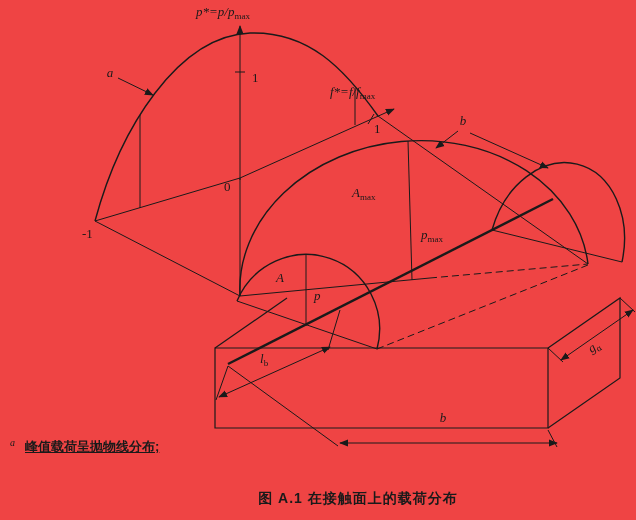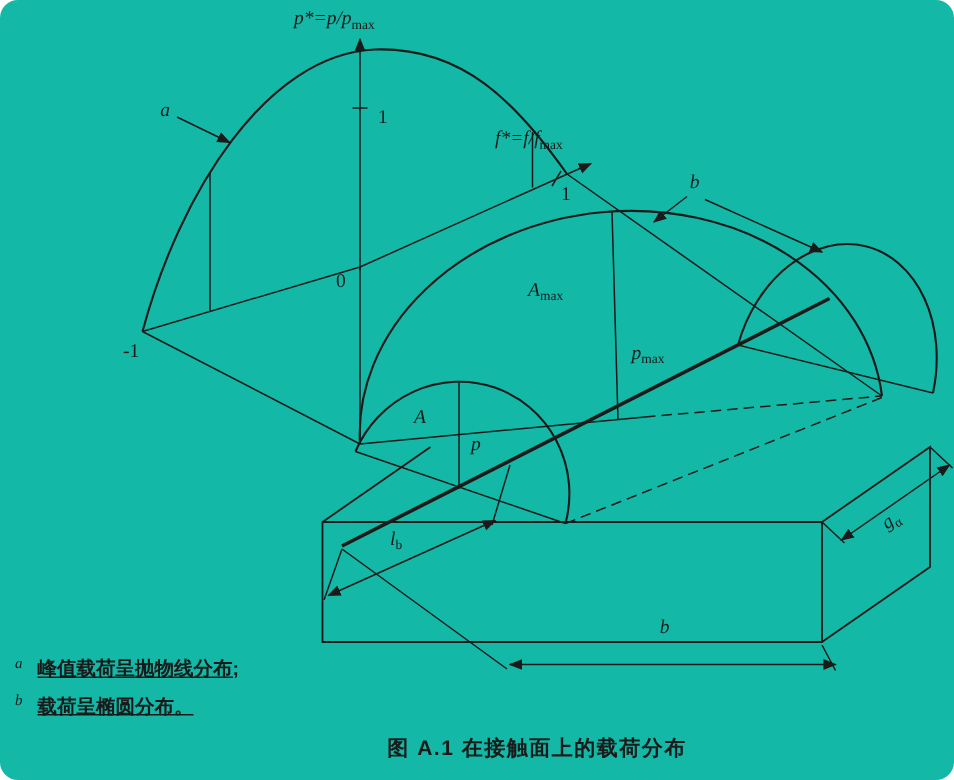--- a/index.html
+++ b/index.html
@@ -1,17 +1,17 @@
 <!DOCTYPE html>
 <html><head>
 <meta charset="utf-8">
 <style>
   html,body{margin:0;padding:0;background:#ffffff;}
-  #canvas{position:relative;width:636px;height:520px;background:#14b8a6;overflow:hidden;
-          font-family:"Liberation Sans",sans-serif;color:#1a1a1a;border-radius:12px;}
+  #canvas{position:relative;width:636px;height:520px;background:#ef4444;overflow:hidden;
+          font-family:"Liberation Sans",sans-serif;color:#1a1a1a;}
   svg{position:absolute;left:0;top:0;}
   svg text{font-family:"Liberation Serif",serif;font-size:13px;fill:#1a1a1a;font-style:italic;}
   svg text.num{font-style:normal;}
   svg tspan.sub{font-size:9px;font-style:normal;}
   .fn{position:absolute;left:10px;font-size:13px;white-space:nowrap;}
   .fn .mk{font-family:"Liberation Serif",serif;font-style:italic;font-size:10px;
           vertical-align:super;margin-right:10px;}
   .fn .tx{font-weight:bold;text-decoration:underline;}
   .caption{position:absolute;left:0;top:490px;width:100%;text-align:center;
            font-weight:bold;font-size:14px;letter-spacing:1px;padding-left:40px;}
@@ -100,19 +100,16 @@
     <text x="314" y="300">p</text>
     <text x="260" y="363"><tspan>l</tspan><tspan class="sub" dy="3">b</tspan></text>
     <text x="443" y="422" text-anchor="middle">b</text>
     <text x="596" y="350" text-anchor="middle" transform="rotate(-35 596 350)"><tspan>g</tspan><tspan class="sub" dy="3">α</tspan></text>
   </g>
 </svg>
 
   <div class="fn" style="top:437px">
     <span class="mk">a</span><span class="tx">峰值载荷呈抛物线分布;</span>
   </div>
-  <div class="fn" style="top:462px">
-    <span class="mk">b</span><span class="tx">载荷呈椭圆分布。</span>
-  </div>
 
   <div class="caption">图 A.1  在接触面上的载荷分布</div>
 
 </div>
 
 </body></html>

